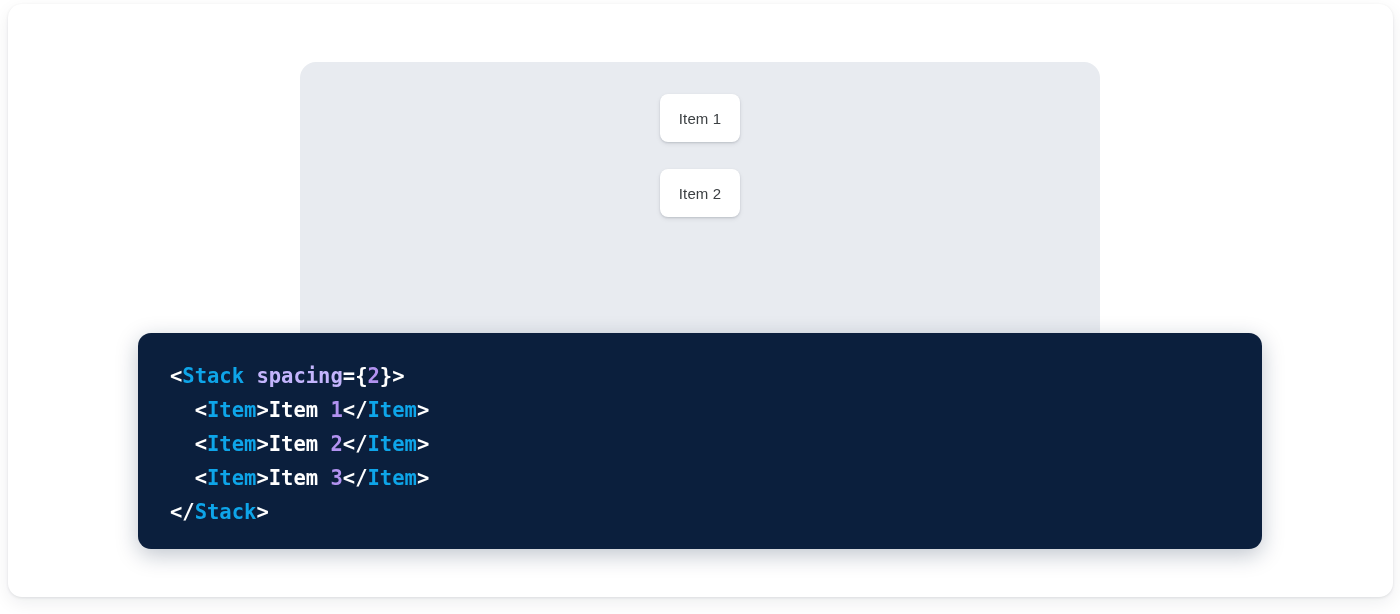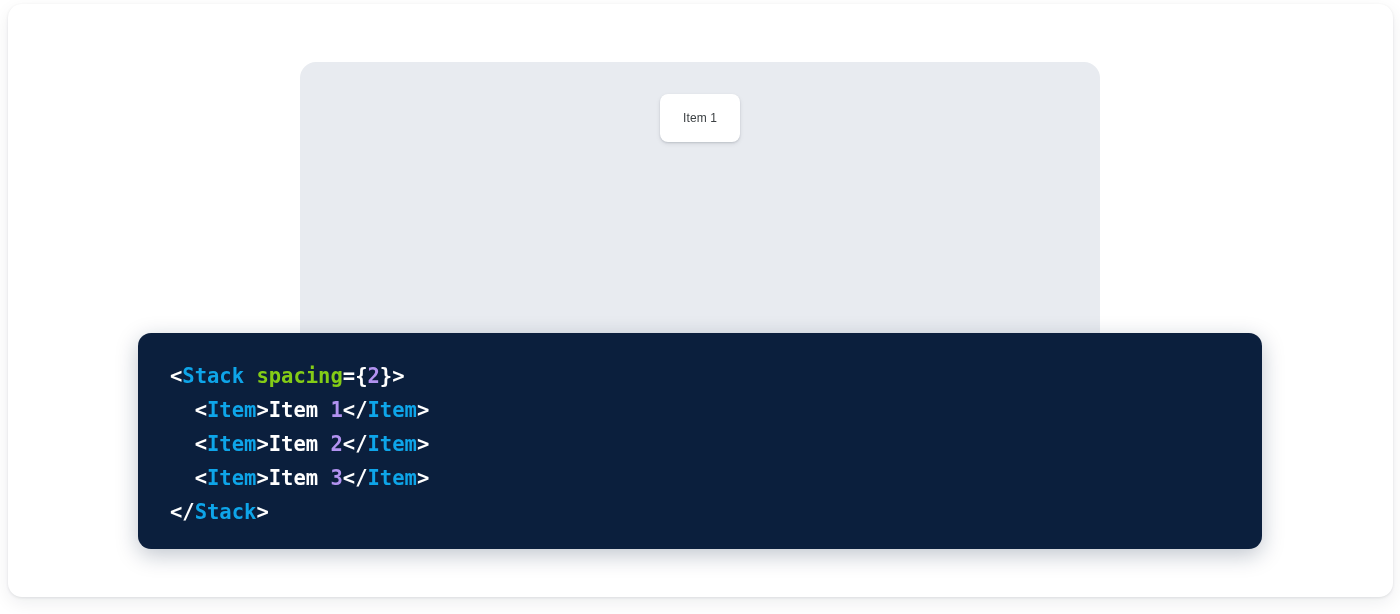--- a/index.html
+++ b/index.html
@@ -53,21 +53,21 @@
   }
 
   .stack-item {
     width: 80px;
     height: 48px;
     background: #ffffff;
     border-radius: 8px;
     display: flex;
     align-items: center;
     justify-content: center;
-    font-size: 12px;
+    font-size: 15px;
     color: #3c4043;
     letter-spacing: 0.1px;
     box-shadow: 0 1px 2px rgba(16, 24, 40, 0.14),
                 0 2px 5px rgba(16, 24, 40, 0.08);
     box-sizing: border-box;
   }
 
   
   .code-block {
     position: absolute;
@@ -88,32 +88,33 @@
     font-family: "DejaVu Sans Mono", monospace;
     font-size: 20.5px;
     line-height: 34px;
     white-space: pre;
     color: #ffffff;
     font-weight: 700;
   }
 
   .tok-punct  { color: #ffffff; }
   .tok-tag    { color: #0ea5e9; }
-  .tok-attr   { color: #84cc16; }
+  .tok-attr   { color: #c4b5fd; }
   .tok-num    { color: #b292f0; }
   .tok-text   { color: #ffffff; }
 </style>
 </head>
 <body>
 
 <div class="outer-card">
 
   <div class="preview-panel">
     <div class="stack">
         <div class="stack-item">Item 1</div>
+        <div class="stack-item">Item 2</div>
       </div>
   </div>
 
   <div class="code-block">
     <pre class="code-pre"><span><span class="tok-punct">&lt;</span><span class="tok-tag">Stack</span><span class="tok-punct"> </span><span class="tok-attr">spacing</span><span class="tok-punct">={</span><span class="tok-num">2</span><span class="tok-punct">}&gt;</span></span>
 <span><span class="tok-punct">  </span><span class="tok-punct">&lt;</span><span class="tok-tag">Item</span><span class="tok-punct">&gt;</span><span class="tok-text">Item </span><span class="tok-num">1</span><span class="tok-punct">&lt;/</span><span class="tok-tag">Item</span><span class="tok-punct">&gt;</span></span>
 <span><span class="tok-punct">  </span><span class="tok-punct">&lt;</span><span class="tok-tag">Item</span><span class="tok-punct">&gt;</span><span class="tok-text">Item </span><span class="tok-num">2</span><span class="tok-punct">&lt;/</span><span class="tok-tag">Item</span><span class="tok-punct">&gt;</span></span>
 <span><span class="tok-punct">  </span><span class="tok-punct">&lt;</span><span class="tok-tag">Item</span><span class="tok-punct">&gt;</span><span class="tok-text">Item </span><span class="tok-num">3</span><span class="tok-punct">&lt;/</span><span class="tok-tag">Item</span><span class="tok-punct">&gt;</span></span>
 <span><span class="tok-punct">&lt;/</span><span class="tok-tag">Stack</span><span class="tok-punct">&gt;</span></span></pre>
   </div>

